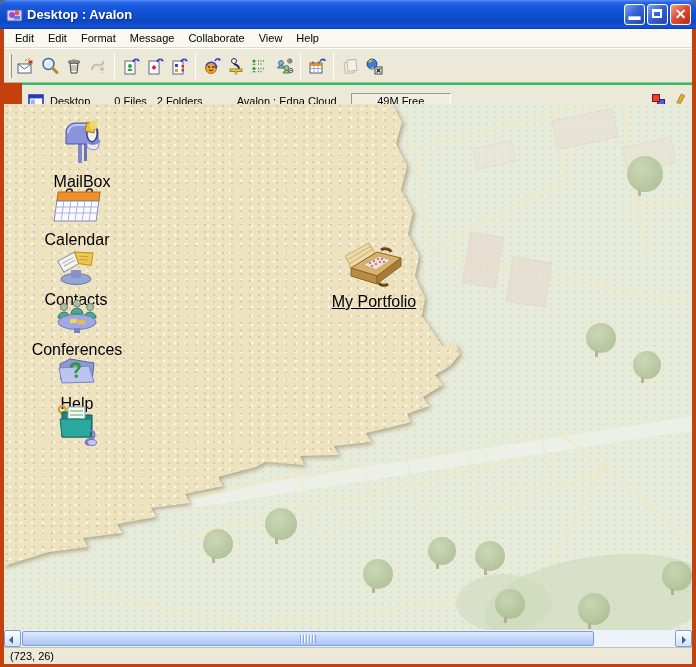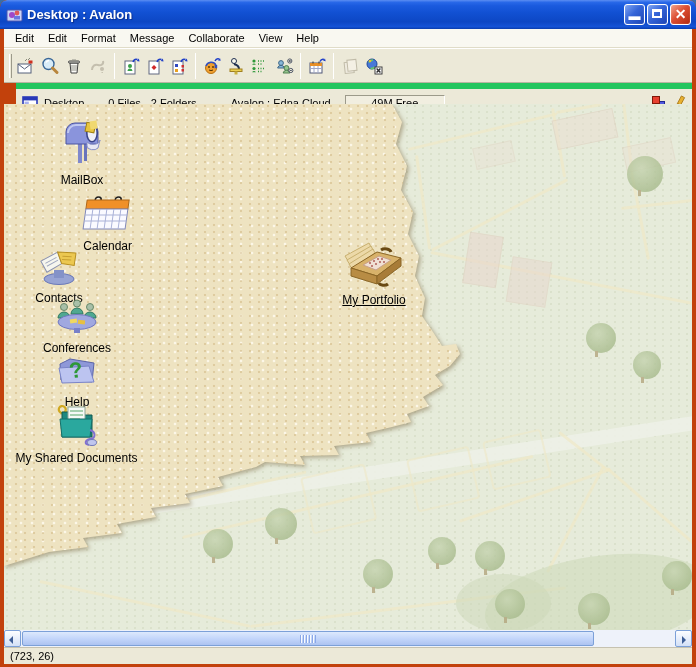--- a/index.html
+++ b/index.html
@@ -22,21 +22,21 @@
   .wbtn.close span{font-size:14px;font-weight:bold;top:2px;}
   
   .menubar{position:absolute;left:4px;top:29px;right:4px;height:19px;background:#f9f8f1;display:flex;align-items:center;padding-left:4px;border-bottom:1px solid #e0dcc8;}
   .menu-item{font-size:11px;color:#000;padding:2px 7px;}
   
   .toolbar{position:absolute;left:4px;top:48px;right:4px;height:35px;background:#ece9d8;border-top:1px solid #fff;border-bottom:1px solid #b8b4a2;display:flex;align-items:center;padding-left:3px;}
   .tgrip{width:3px;height:24px;border-left:1px solid #fff;border-right:1px solid #9c9a8a;margin:0 2px;}
   .tbtn{width:24px;height:26px;border:none;background:transparent;padding:1px;display:flex;align-items:center;justify-content:center;}
   .tsep{width:1px;height:26px;background:#b8b4a2;border-right:1px solid #fff;margin:0 4px;}
   
-  .infobar{position:absolute;left:16px;top:83px;right:4px;height:34px;background:#ece9d8;border-top:6px solid #22c55e;border-bottom:1px solid #b8b4a4;display:flex;align-items:center;font-size:11px;color:#000;padding:0 6px;}
+  .infobar{position:absolute;left:22px;top:83px;right:4px;height:34px;background:#ece9d8;border-top:2px solid #22c55e;border-bottom:1px solid #b8b4a4;display:flex;align-items:center;font-size:11px;color:#000;padding:0 6px;}
   .ib-icon{width:16px;height:14px;margin-right:6px;flex:0 0 auto;}
   .ib-gap-s{width:10px;}.ib-gap-m{width:24px;}.ib-gap-l{width:34px;}
   .free-box{width:100px;margin-left:14px;text-align:center;background:#f1eee0;border:1px solid;border-color:#9c9a8a #fff #fff #9c9a8a;height:15px;line-height:14px;text-decoration:underline;}
   .ib-right{margin-left:auto;display:flex;align-items:center;gap:8px;}
   .sq-icon{position:relative;width:14px;height:14px;}
   .sq-icon .b{position:absolute;left:5px;top:5px;width:8px;height:8px;background:#5058e0;border:1px solid #202890;}
   .sq-icon .r{position:absolute;left:0;top:0;width:8px;height:8px;background:#e84030;border:1px solid #801808;}
   
   .content{position:absolute;left:4px;top:104px;width:688px;height:526px;background:#e6ebda;overflow:hidden;
     background-image:radial-gradient(circle at 3px 2px,rgba(196,206,176,.35) 1px,transparent 1.5px);background-size:8px 6px;}
@@ -46,21 +46,21 @@
   .bldg{position:absolute;background:#eadfd2;border:1px solid #ddcbba;transform-origin:center;}
   .blob{position:absolute;background:#ccd8b8;border-radius:50%;}
   .tree{position:absolute;border-radius:50%;opacity:.8;background:radial-gradient(circle at 40% 35%,#c6d4b0,#a9bc8e 70%,#9cb082);}
   .tree::after{content:"";position:absolute;left:30%;bottom:-4px;width:3px;height:6px;background:#b3a67e;}
   .paper-wrap{position:absolute;inset:0;filter:drop-shadow(2px 2px 2px rgba(120,100,60,.5));pointer-events:none;}
   .paper{position:absolute;inset:0;background-color:#eee3c1;
     background-image:radial-gradient(circle at 3px 2px,rgba(198,168,108,.4) 1px,transparent 1.6px),radial-gradient(circle at 6px 5px,rgba(255,252,240,.8) 1px,transparent 1.7px);
     background-size:9px 7px,11px 9px;
     clip-path:polygon(0 0,388px 0,398px 18px,392px 40px,403px 62px,397px 86px,409px 108px,404px 130px,415px 152px,411px 172px,421px 194px,418px 212px,429px 228px,438px 242px,452px 240px,456px 250px,446px 262px,431px 271px,439px 281px,419px 293px,425px 302px,403px 310px,407px 318px,388px 323px,362px 329px,367px 338px,330px 342px,335px 351px,296px 352px,301px 361px,261px 358px,252px 363px,214px 373px,219px 382px,181px 390px,186px 399px,147px 404px,152px 413px,113px 420px,118px 429px,79px 434px,84px 443px,45px 448px,16px 457px,0 462px);}
   .dicon{position:absolute;text-align:center;}
-  .dicon .lbl{font-size:12px;color:#000;margin-top:1px;white-space:nowrap;}
+  .dicon .lbl{font-size:16px;color:#000;margin-top:1px;white-space:nowrap;}
   .dicon.selected .lbl{text-decoration:underline;}
   
   .hscroll{position:absolute;left:4px;top:630px;width:688px;height:17px;background:#eef2fa;display:flex;}
   .sbtn{width:17px;height:17px;flex:0 0 auto;border:1px solid #7ca0d8;border-radius:2px;background:linear-gradient(180deg,#fdfeff,#d3e0f7);padding:0;position:relative;}
   .sbtn i{position:absolute;top:5px;width:0;height:0;border:4px solid transparent;}
   .sbtn.left i{left:4px;border-right-color:#3e5e96;border-left-width:0;}
   .sbtn.right i{left:6px;border-left-color:#3e5e96;border-right-width:0;}
   .strack{flex:1 1 auto;position:relative;background:#eef2fa;}
   .sthumb{position:absolute;left:1px;top:1px;width:572px;height:15px;border:1px solid #7ca0d8;border-radius:2px;
     background:linear-gradient(180deg,#dde9fd,#c1d4fa 55%,#adc3f1);display:flex;align-items:center;justify-content:center;}
@@ -329,34 +329,34 @@
         <path d="M11,17 a8,8 0 0 1 8,-8 h10" stroke="#c0c8f0" fill="none" stroke-width="2"></path>
         <ellipse cx="35" cy="17" rx="6" ry="9.5" fill="#3a4488"></ellipse>
         <ellipse cx="35" cy="17" rx="4.4" ry="8" fill="#f0f0f8"></ellipse>
         <rect x="29" y="7" width="9" height="9" fill="#e8c440" stroke="#a08010" transform="rotate(12 33 11)"></rect>
         <rect x="33" y="5" width="7" height="8" fill="#f0d870" transform="rotate(-8 36 9)"></rect>
         <path d="M30,26 a7,5 0 0 0 13,-2 l-2,8 a6,4 0 0 1 -11,-2 z" fill="#e8e8f4" stroke="#8890c8"></path>
       </svg>
       <div class="lbl">MailBox</div>
     </div>
 
-    <div class="dicon" style="left:18px;top:90px;width:110px;text-align:right;">
+    <div class="dicon" style="left:18px;top:82px;width:110px;">
       <svg width="52" height="40" viewBox="0 0 52 40">
         <g transform="translate(6,0) skewX(-8)">
           <path d="M10,6 a3,3 0 0 1 6,0" stroke="#222" fill="none" stroke-width="1.5"></path>
           <path d="M30,6 a3,3 0 0 1 6,0" stroke="#222" fill="none" stroke-width="1.5"></path>
           <rect x="2" y="6" width="42" height="9" fill="#f09028" stroke="#b06818"></rect>
           <rect x="2" y="15" width="42" height="20" fill="#fafaff" stroke="#8088b8"></rect>
           <path d="M2,21 h42 M2,27 h42 M9,15 v20 M16,15 v20 M23,15 v20 M30,15 v20 M37,15 v20" stroke="#aab2d8" stroke-width="1" fill="none"></path>
         </g>
       </svg>
       <div class="lbl">Calendar</div>
     </div>
 
-    <div class="dicon" style="left:0;top:140px;width:110px;">
+    <div class="dicon" style="left:17px;top:140px;width:110px;">
       <svg width="48" height="42" viewBox="0 0 48 42">
         <ellipse cx="24" cy="35" rx="15" ry="5.5" fill="#98a4d4" stroke="#6a78b8"></ellipse>
         <rect x="19" y="26" width="10" height="8" fill="#8492c8"></rect>
         <g transform="rotate(-10 24 16)">
           <polygon points="6,14 24,8 26,20 10,26" fill="#f6f6ee" stroke="#8890b0"></polygon>
           <polygon points="24,8 42,12 38,24 26,20" fill="#ecc850" stroke="#b89020"></polygon>
           <path d="M10,17 l12,-4 M11,20 l12,-4" stroke="#a0a8c0" fill="none"></path>
           <path d="M28,13 l9,2 M27,16 l9,2" stroke="#c8a030" fill="none"></path>
         </g>
       </svg>
@@ -396,21 +396,20 @@
           <rect x="14" y="11" width="2" height="3" fill="#e8c030"></rect>
             <rect x="17" y="11" width="2" height="4" fill="#e8c030"></rect>
         </g>
         <path d="M8,12 h10 l3,3 h17 v22 h-30 z" fill="#1e8880" stroke="#115850"></path>
         <rect x="14" y="7" width="17" height="24" fill="#f6faf6" stroke="#90a89a"></rect>
         <path d="M16,11 h13 M16,15 h13 M16,19 h10" stroke="#58a868" fill="none"></path>
         <path d="M6,19 h32 l-2,18 h-28 z" fill="#2aa89e" stroke="#14706a"></path>
         <path d="M36,30 c6,2 6,8 0,9 c-5,1 -6,5 -1,6" fill="none" stroke="#8070d0" stroke-width="2"></path>
         <ellipse cx="38" cy="42.5" rx="4.5" ry="3" fill="#c0c6ee" stroke="#7078b8"></ellipse>
       </svg>
-      <div class="lbl">My Shared Documents</div>
     </div>
 
 
     <div class="dicon selected" style="left:314px;top:132px;width:112px;">
       <svg width="66" height="52" viewBox="0 0 66 52">
         <g stroke="#c8b070" fill="#ecd9a8">
           <polygon points="4,20 28,7 30,11 7,25"></polygon>
           <polygon points="6,24 30,10 32,14 9,29"></polygon>
           <polygon points="8,28 32,13 34,17 11,33"></polygon>
         </g>

